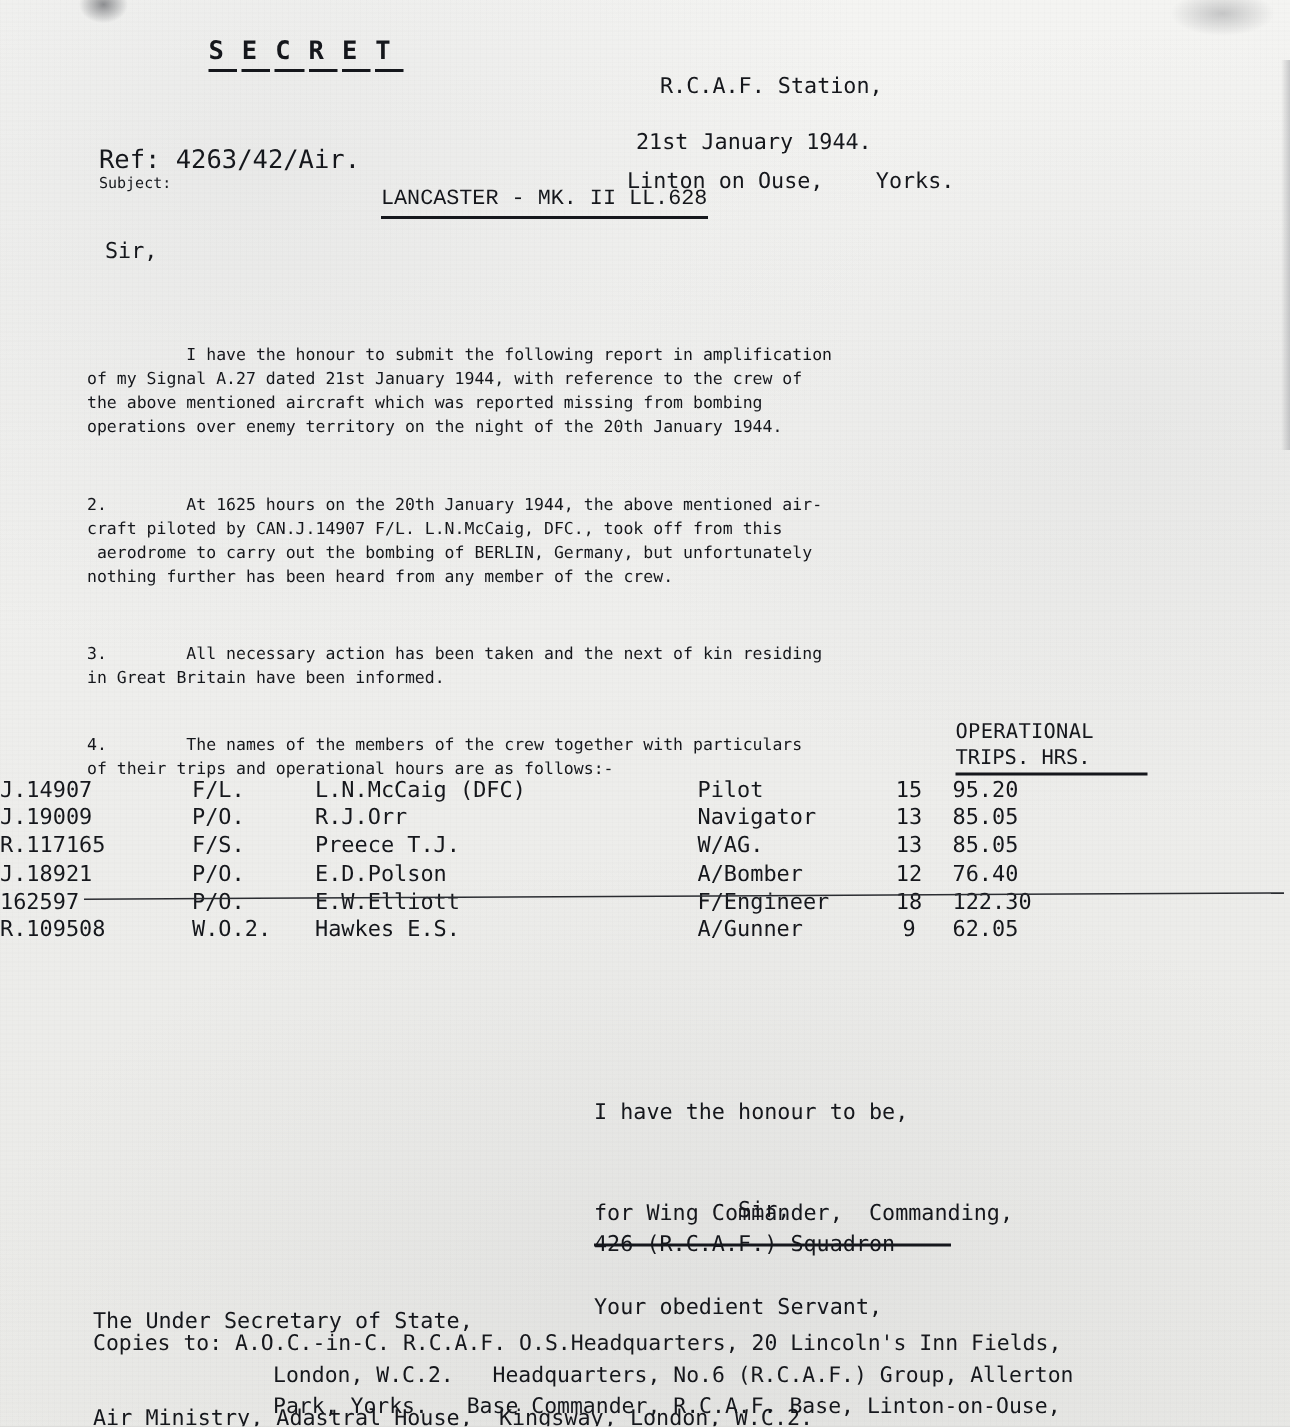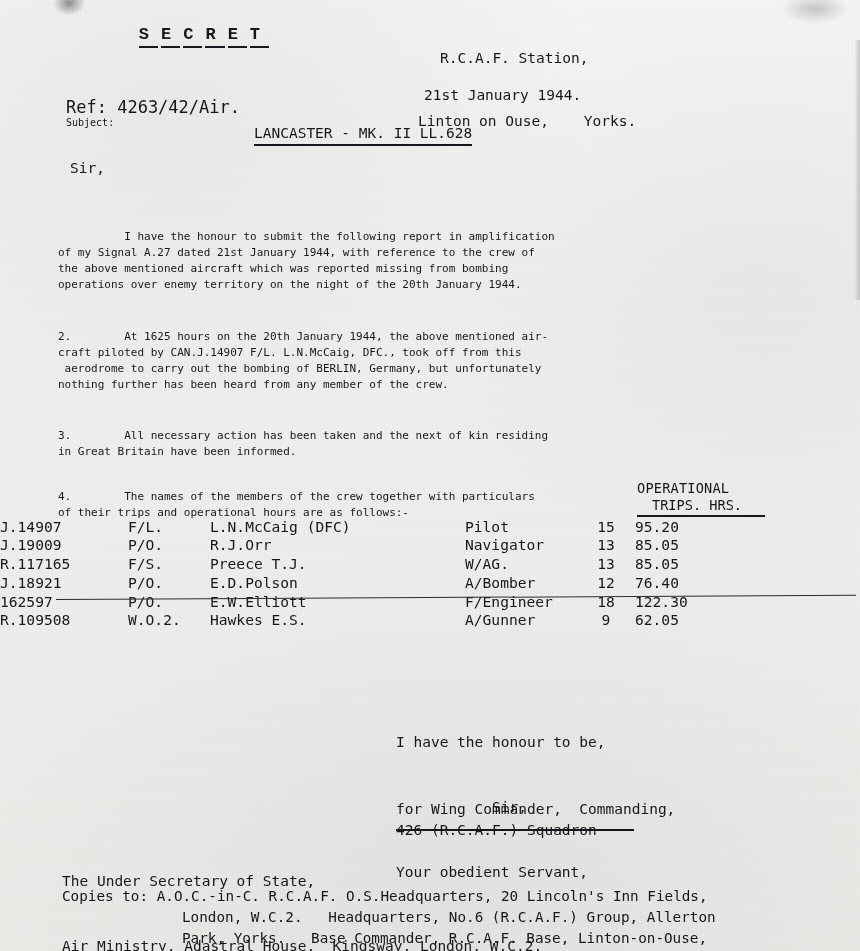--- a/index.html
+++ b/index.html
@@ -55,21 +55,20 @@
   }
 
   .ink { position: absolute; white-space: pre; line-height: 1.24; }
 
   
   .classification {
     left: 62px; top: 3px;
     font-size: 17px;
     font-weight: bold;
     letter-spacing: 9px;
-    font-family: Liberation Mono, monospace;
   }
   .classification span {
     border-bottom: 2.5px solid #15171c;
     padding-bottom: 1px;
     margin-right: 3px;
     display: inline-block;
   }
 
   
   .letterhead {
@@ -81,20 +80,21 @@
 
   .ref { left: 66px; top: 97px; font-size: 17px; }
   .date { left: 424px; top: 87px; font-size: 14.5px; }
 
   .subject-label { left: 66px; top: 117px; font-size: 10px; }
   .subject-value {
     left: 254px; top: 125px;
     font-size: 14.5px;
     border-bottom: 2px solid #15171c;
     padding-bottom: 1px;
+    font-family: Liberation Mono, monospace;
   }
 
   .salutation { left: 70px; top: 160px; font-size: 14.5px; }
 
   .para { left: 58px; font-size: 11px; line-height: 1.47; margin-top: 48px; }
 
   .p1 { top: 181px; }
   .p2 { top: 281px; }
   .p3 { top: 380px; }
   .p4 { top: 441px; }
@@ -104,21 +104,20 @@
   .thead-op {
     position: absolute;
     left: 637px; top: 0px;
     font-size: 13.6px;
     letter-spacing: .2px;
   }
   .thead-cols {
     position: absolute;
     left: 637px; top: 17px;
     font-size: 13.6px;
-    margin-left: 15px;
   }
   .thead-rule {
     position: absolute;
     left: 637px; top: 35px;
     width: 128px; height: 2px;
     background: #15171c;
   }
   table.crew {
     position: absolute;
     left: 0; top: 37px;

